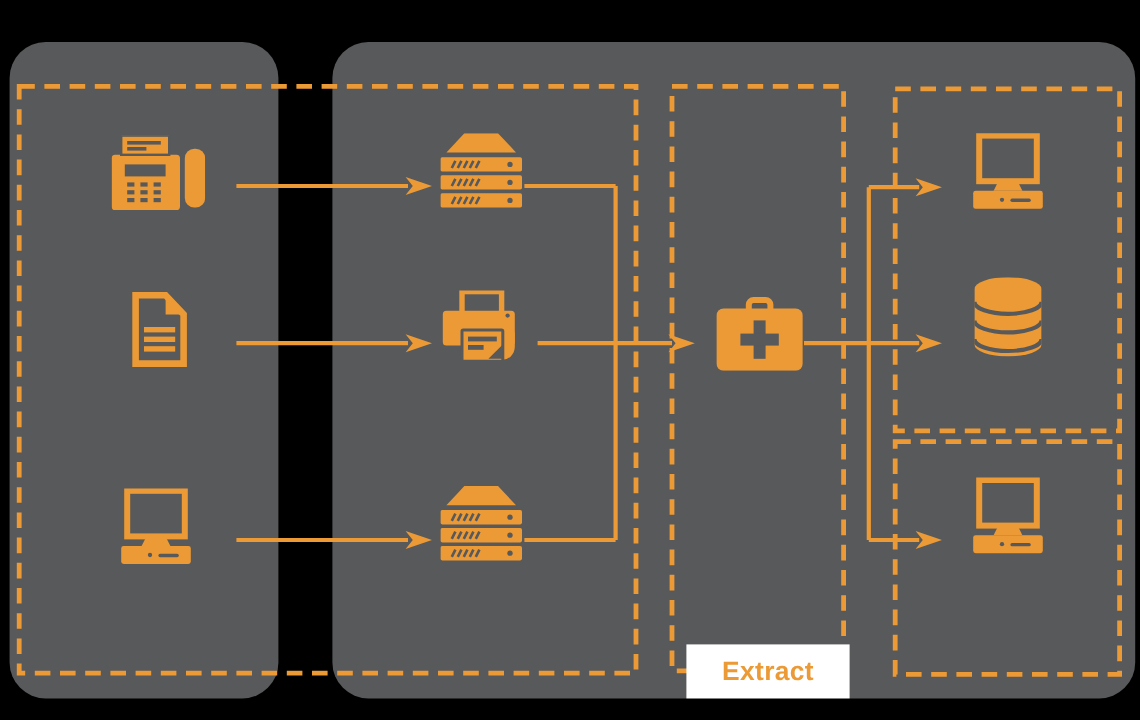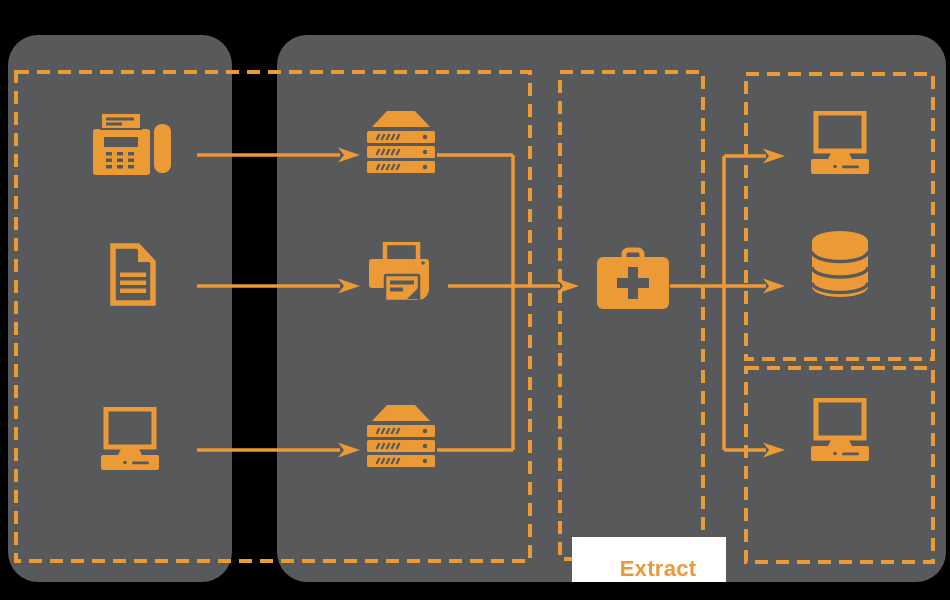--- a/index.html
+++ b/index.html
@@ -23,22 +23,22 @@
   .fg{fill:var(--panel);}
   .so{stroke:var(--accent);fill:none;}
   .sg{stroke:var(--panel);fill:none;}
   .fgso{fill:var(--panel);stroke:var(--accent);}
   .fosg{fill:var(--accent);stroke:var(--panel);}
   .dash{stroke:var(--accent);stroke-width:4;fill:none;stroke-dasharray:13 8;}
   .wire{stroke:var(--accent);stroke-width:3.5;fill:none;}
   .head{fill:var(--accent);}
   .extract-label{
     position:absolute;left:572px;top:537px;width:136px;height:45px;
-    background:var(--label-bg);display:flex;align-items:flex-end;justify-content:center;
-    color:var(--accent);font-size:22px;font-weight:600;letter-spacing:.3px;padding-left:18px;
+    background:var(--label-bg);display:flex;align-items:center;justify-content:center;
+    color:var(--accent);font-size:22px;font-weight:600;letter-spacing:.3px;
   }
 </style>
 </head>
 <body>
 
 <div class="canvas">
 
   <svg width="0" height="0" style="position:absolute" aria-hidden="true">
     <defs>
       <symbol id="i-fax" viewBox="0 0 78 62">

